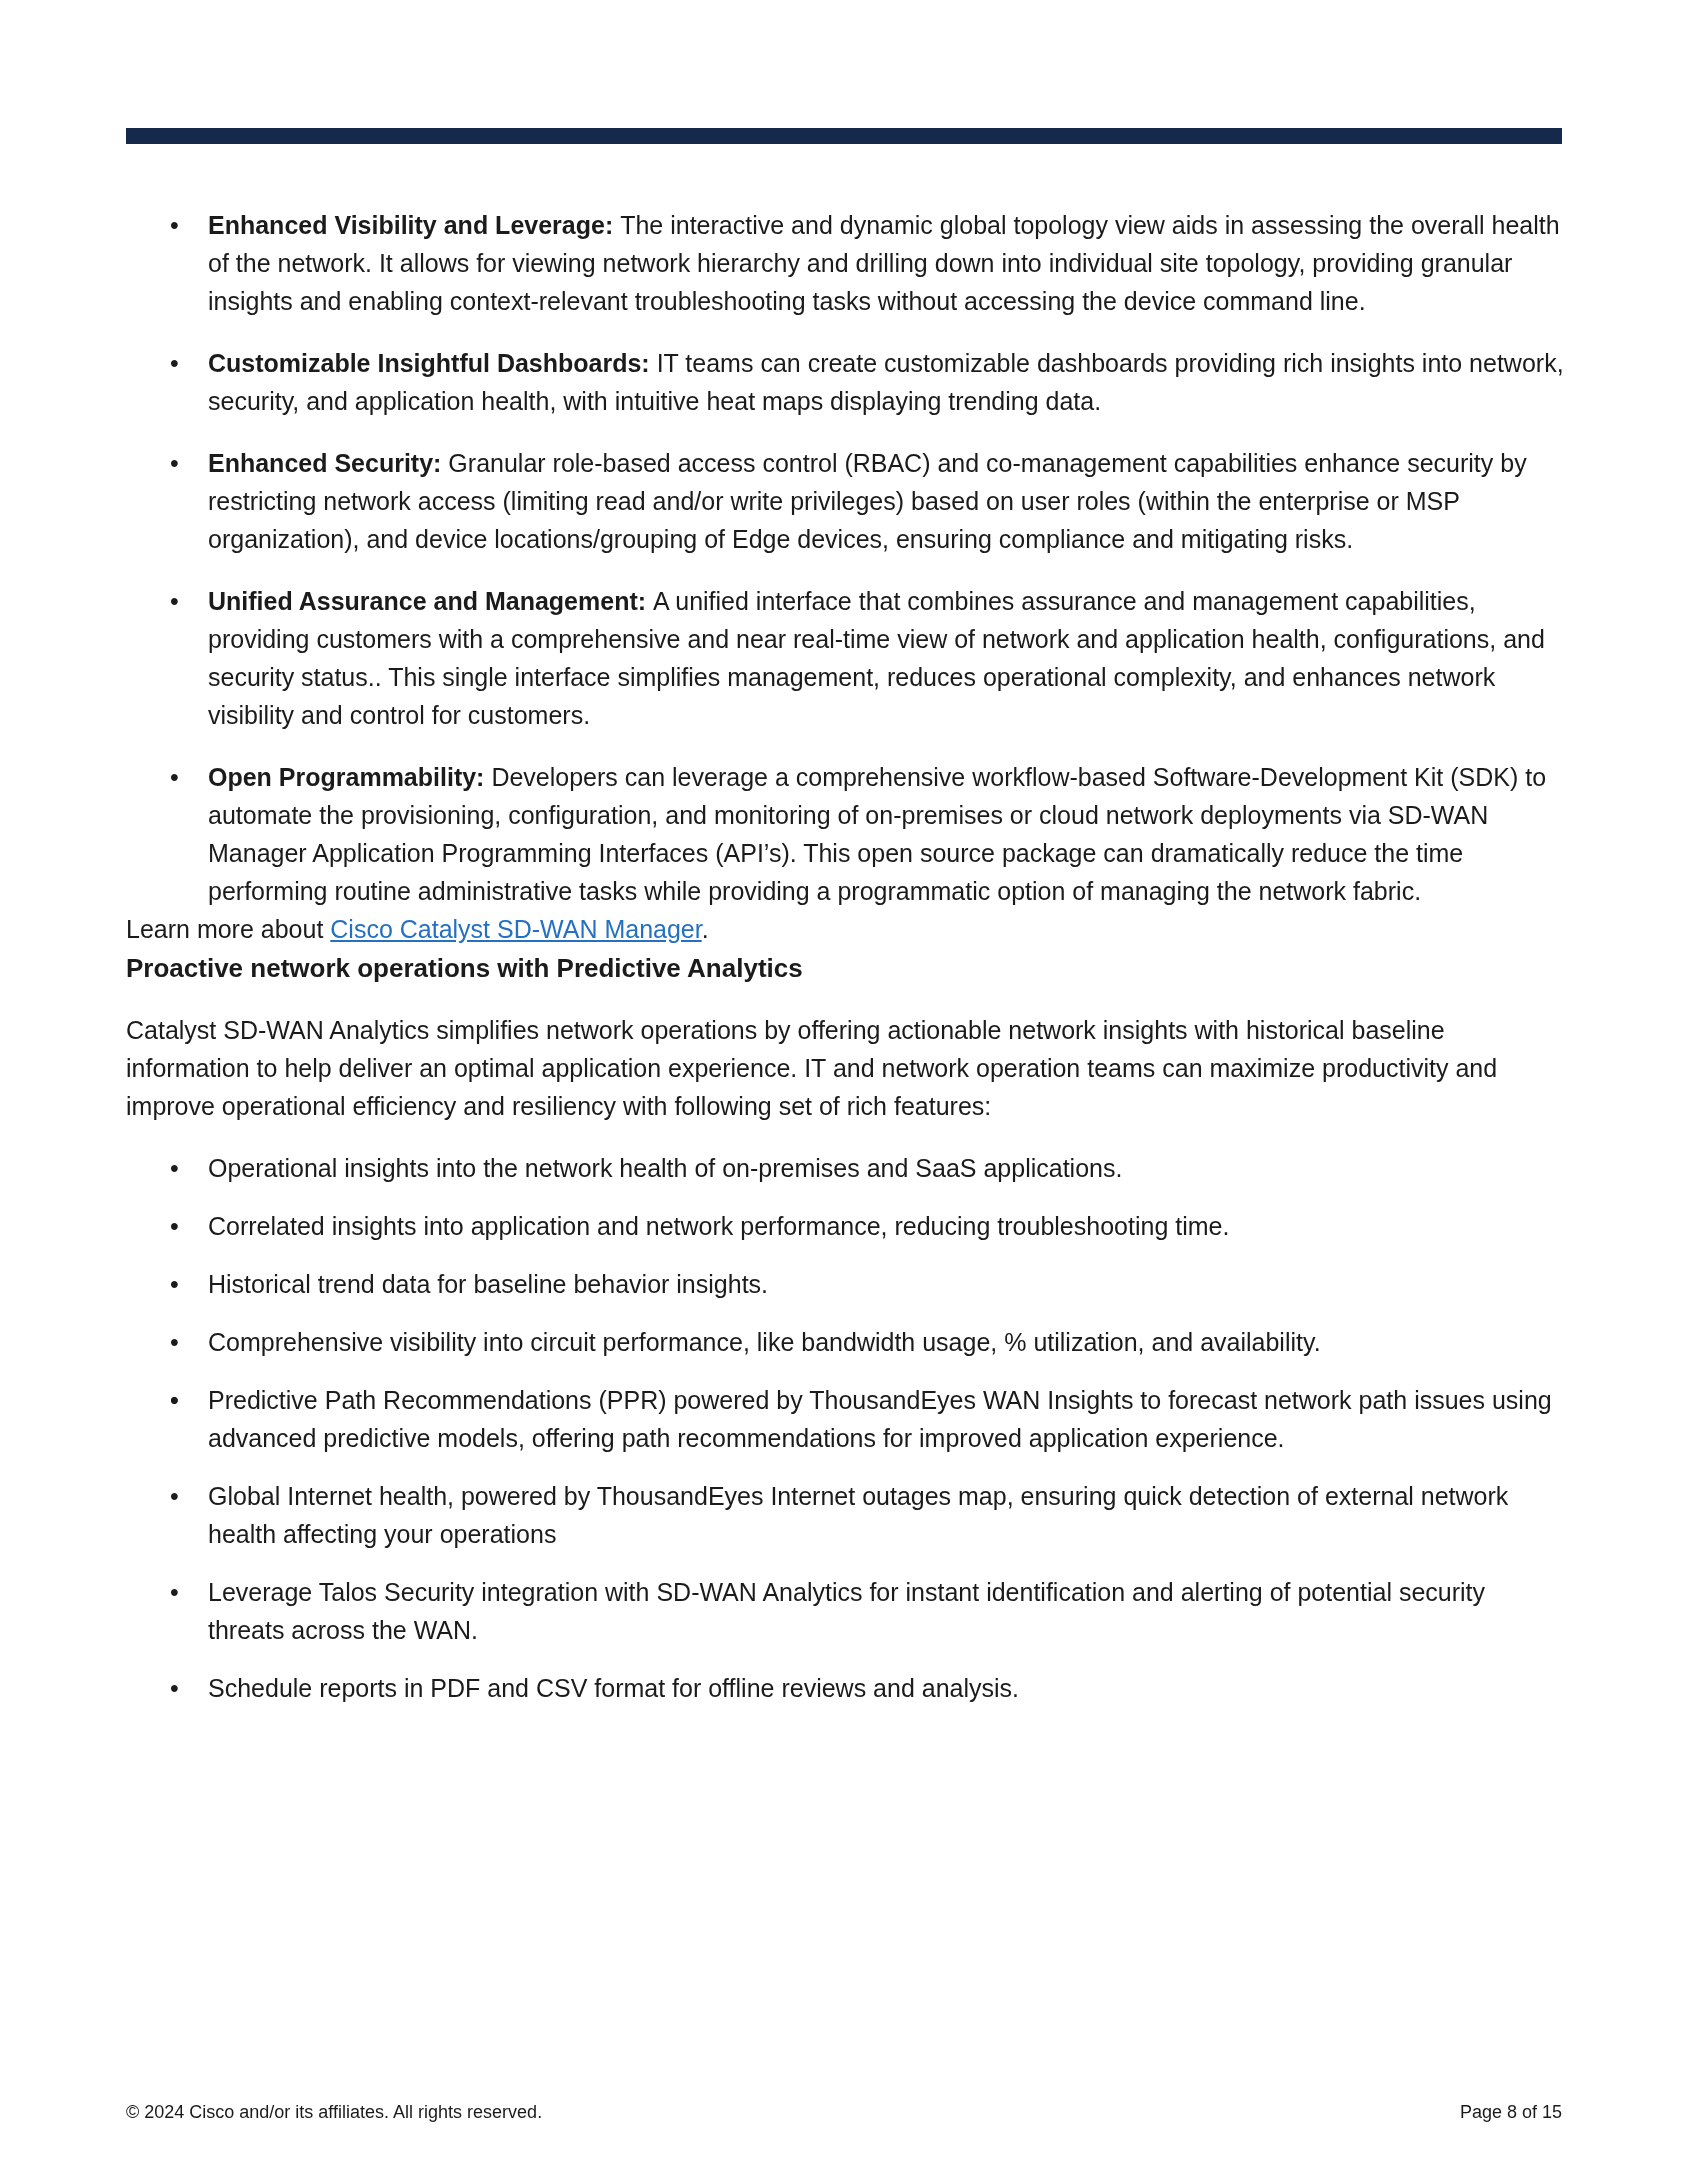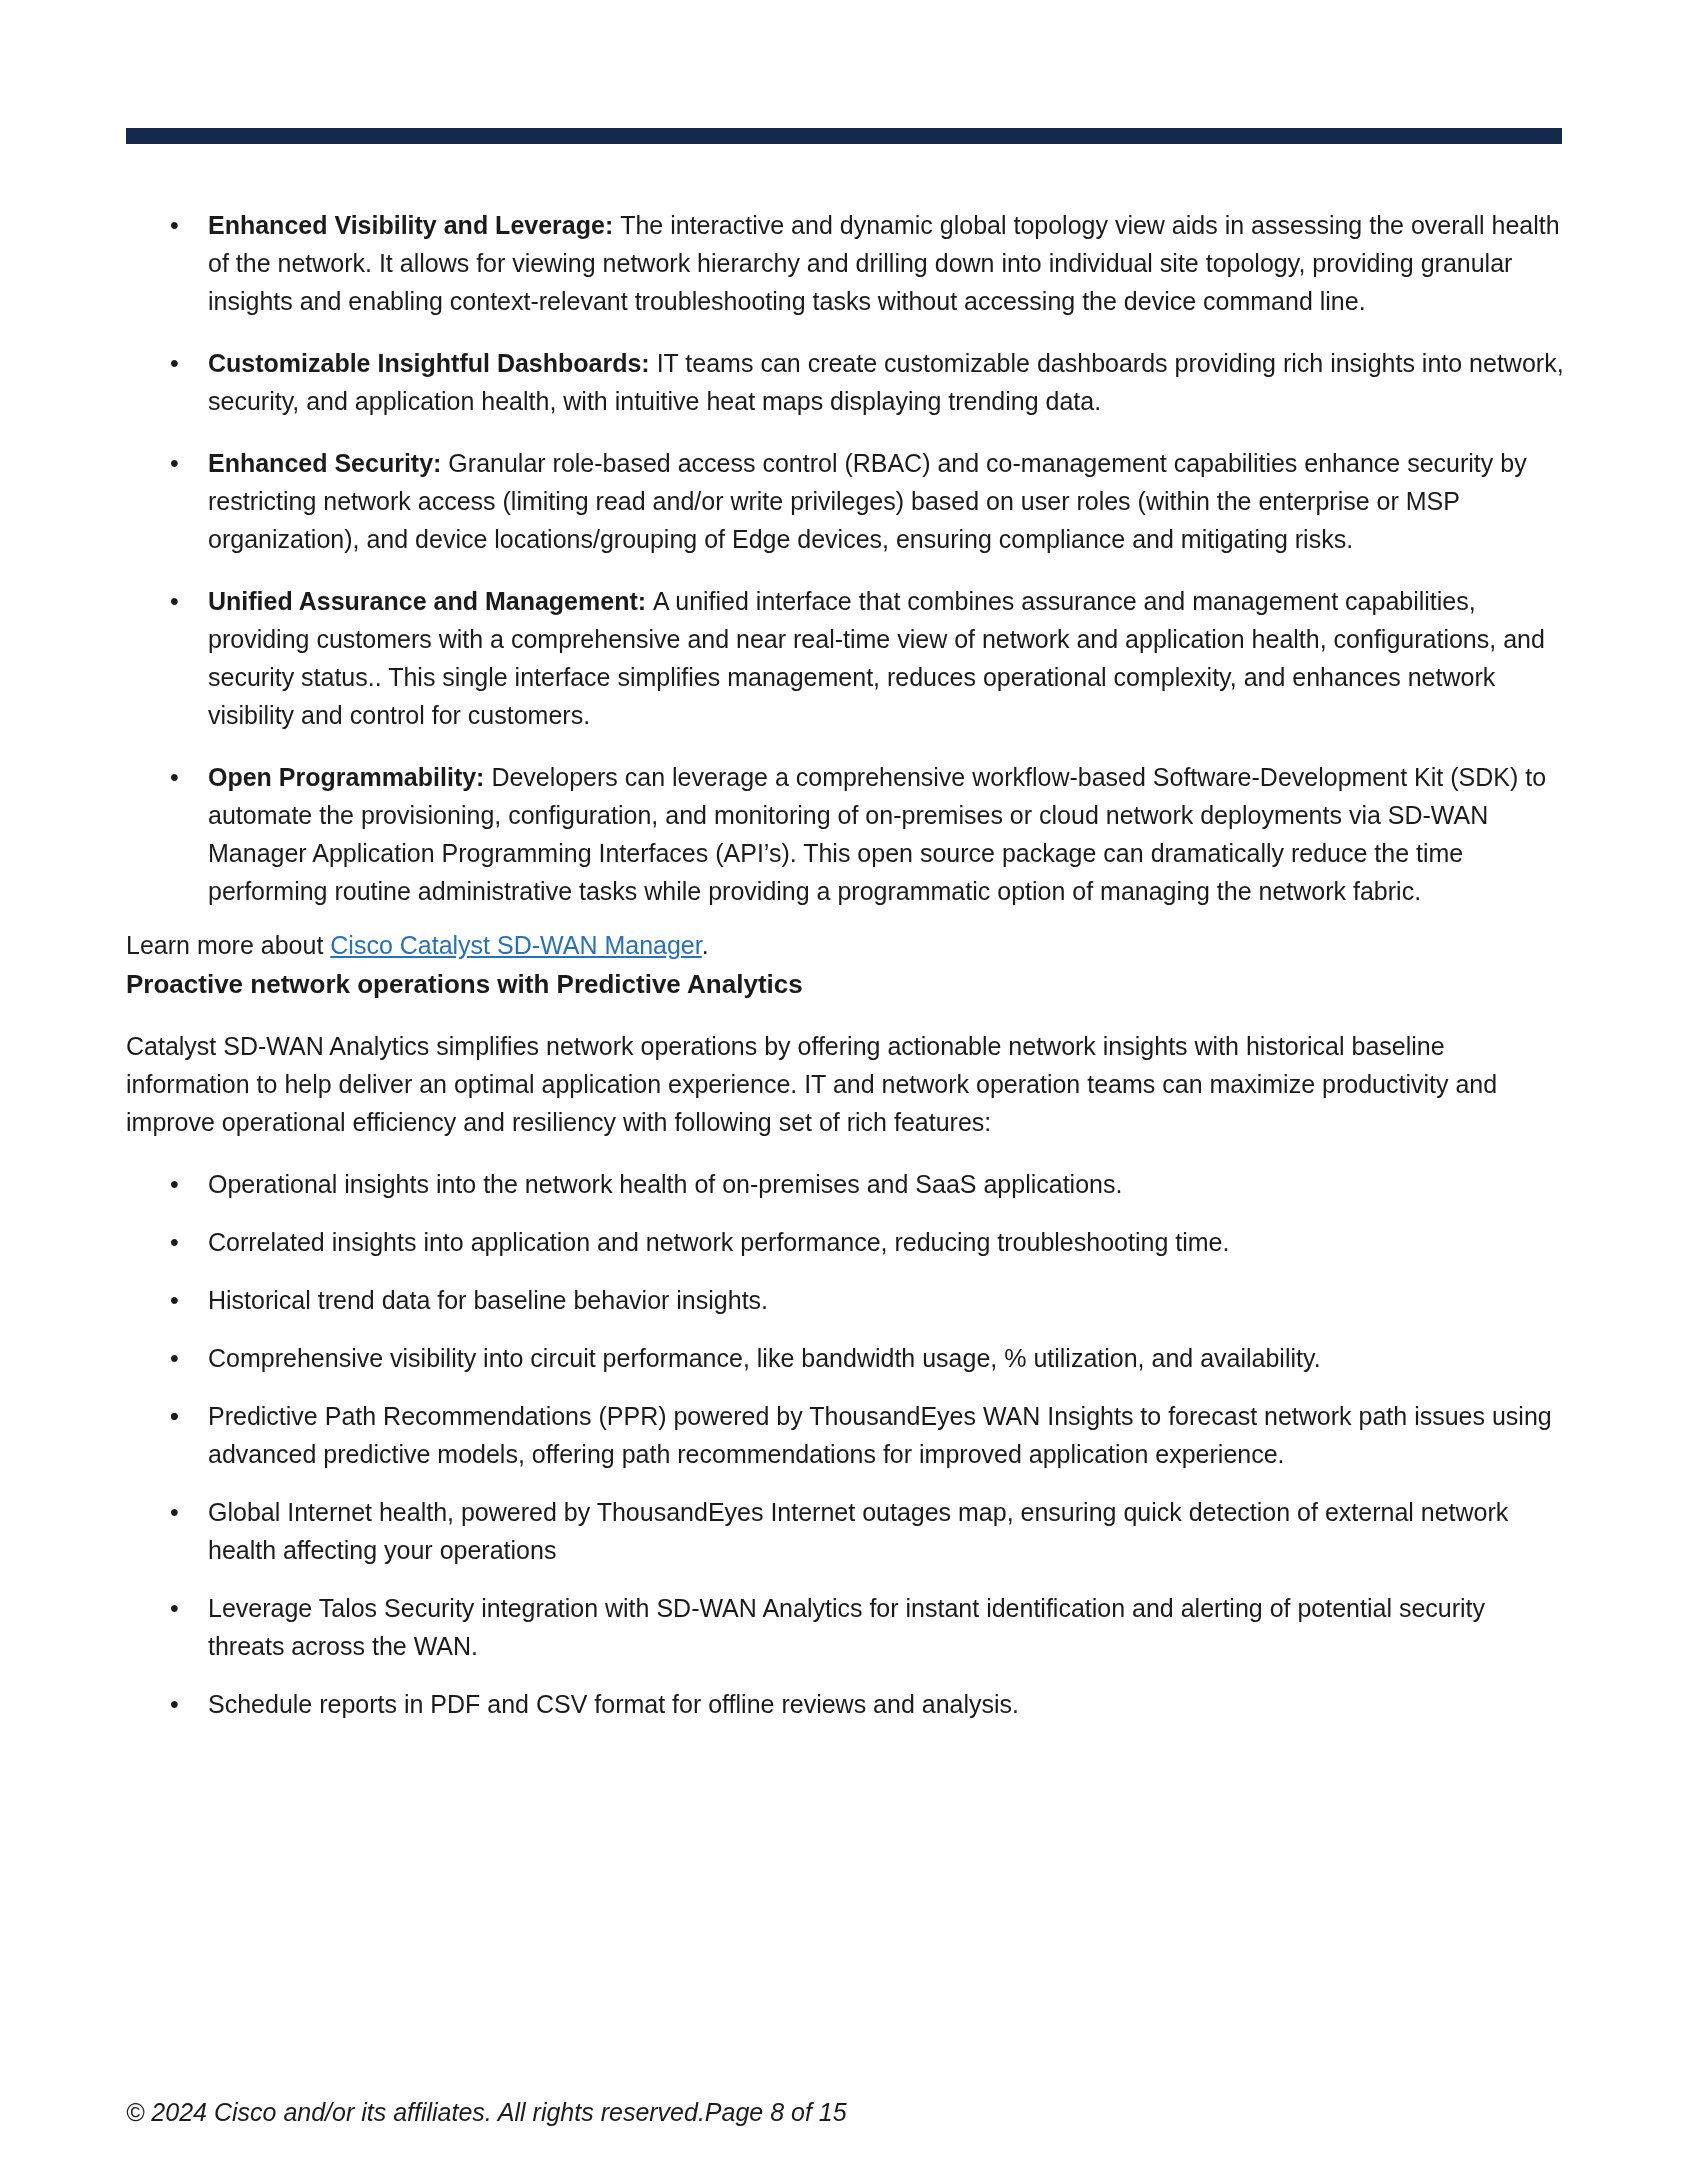--- a/index.html
+++ b/index.html
@@ -40,45 +40,44 @@
   }
   ul.bullets li:last-child { margin-bottom: 0; }
   ul.bullets li .dot {
     position: absolute;
     left: 44px;
     top: 0;
     width: 30px;
     text-align: left;
   }
   .lead { font-weight: bold; }
-  .learn-more { margin-top: 16px; }
+  .learn-more { }
   .learn-more a {
     color: #2470c2;
     text-decoration: underline;
     cursor: pointer;
   }
   .section-heading {
     font-size: 26px;
     font-weight: bold;
     line-height: 40px;
   }
   .intro { margin-top: 23px; }
   ul.bullets.analytics { margin-top: 24px; }
   ul.bullets.analytics li { margin-bottom: 20px; }
   .footer {
     position: absolute;
     left: 126px;
     top: 2099px;
     width: 1436px;
     display: flex;
-    justify-content: flex-start;
-    font-size: 25px;
+    justify-content: space-between;
+    font-size: 18px;
     line-height: 26px;
     color: #1b1b1b;
-    font-style: italic;
   }
 </style>
 </head>
 <body>
 
 <div class="page">
 
   <div class="top-bar"></div>
 
   <div class="content">

